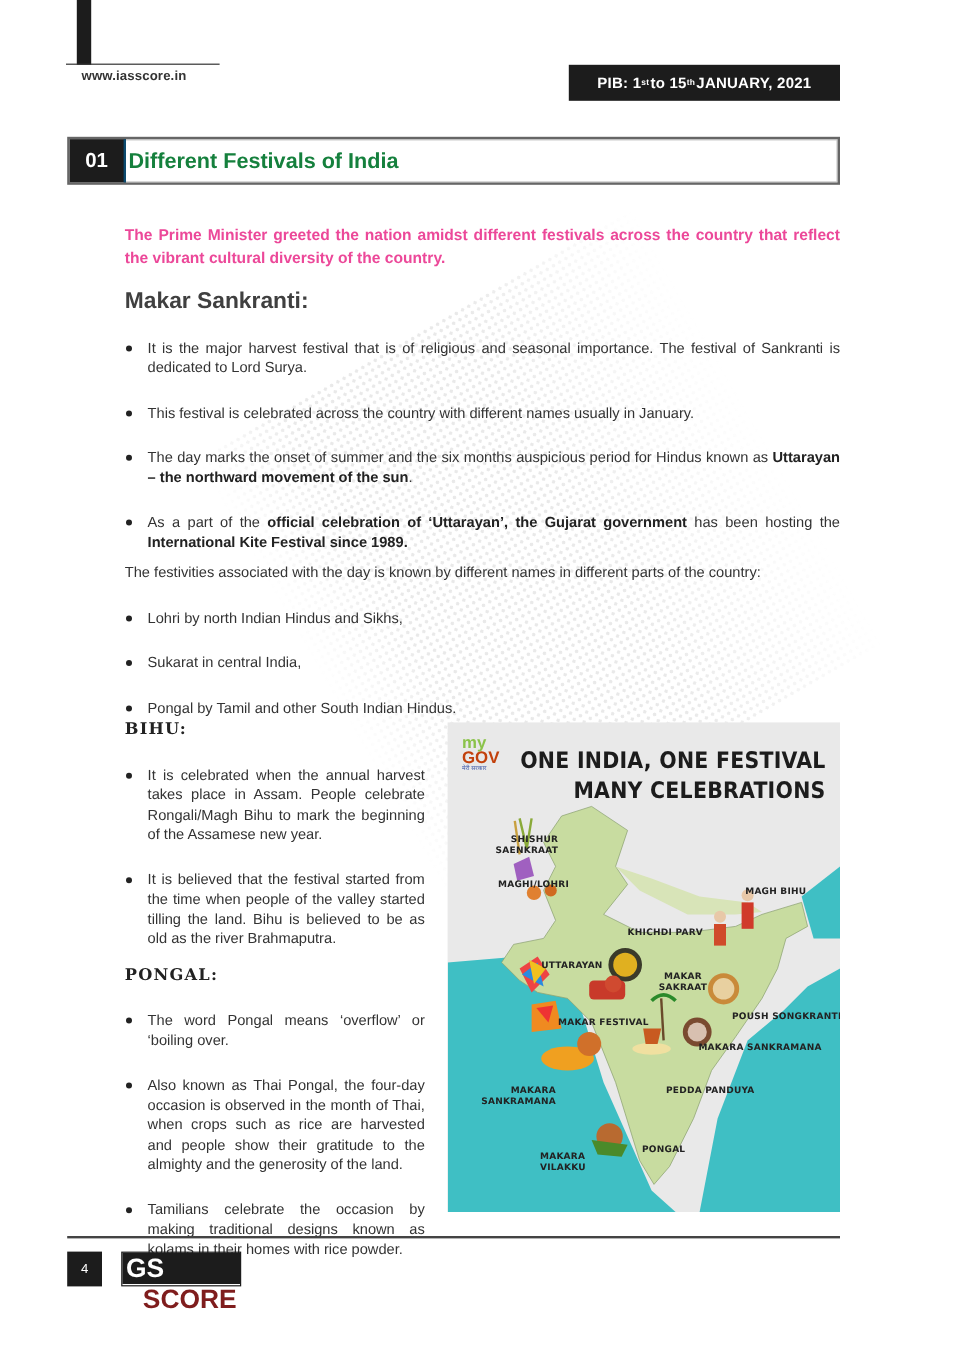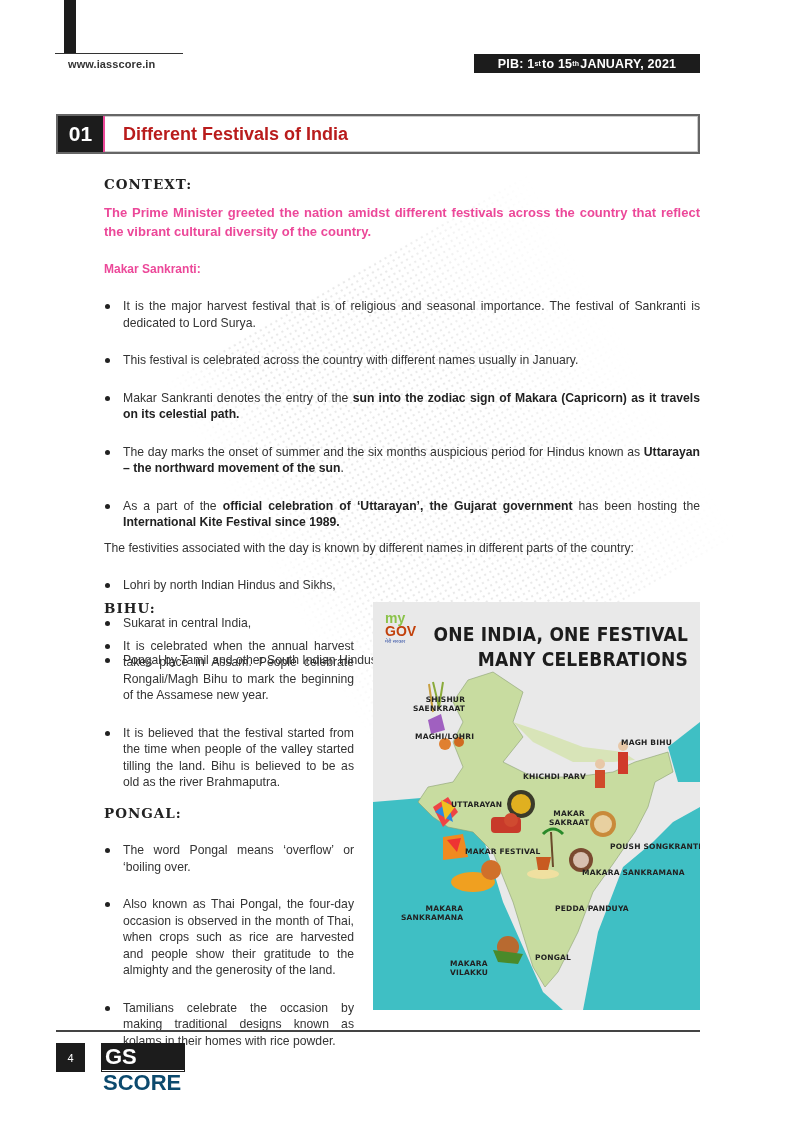--- a/index.html
+++ b/index.html
@@ -3,42 +3,42 @@
 <meta charset="utf-8">
 <style>
   * { box-sizing: border-box; margin: 0; padding: 0; }
   html, body { width: 794px; height: 1123px; background: #ffffff; overflow: hidden; }
   body { position: relative; font-family: "Liberation Sans", "DejaVu Sans", sans-serif; color: #222; }
 
   
   .hdr-bar { position: absolute; left: 64px; top: 0; width: 12px; height: 54px; background: #1c1c1c; }
   .hdr-line { position: absolute; left: 55px; top: 53px; width: 128px; height: 1px; background: #333; }
   .hdr-url { position: absolute; left: 68px; top: 58px; font-size: 11px; font-weight: bold; color: #333; letter-spacing: 0.1px; }
-  .hdr-badge { position: absolute; left: 474px; top: 54px; width: 226px; height: 19px; background: #1c1c1c; color: #fff;
+  .hdr-badge { position: absolute; left: 474px; top: 54px; width: 226px; height: 30px; background: #1c1c1c; color: #fff;
                font-size: 12.5px; font-weight: bold; display: flex; align-items: center; justify-content: center; letter-spacing: 0.2px; }
   .hdr-badge sup { font-size: 7px; vertical-align: 5px; margin-right: 1px; }
 
   
   .sec-title { position: absolute; left: 56px; top: 114px; width: 644px; height: 40px; border: 2px solid #666; background: #fff;
                display: flex; box-shadow: inset 0 0 0 1px #ccc; }
-  .sec-num { width: 47px; background: #1c1c1c; color: #fff; font-weight: bold; font-size: 21px;
-             display: flex; align-items: center; justify-content: center; border-right: 2px solid #ec4899; }
-  .sec-text { flex: 1; display: flex; align-items: center; padding-left: 18px; font-size: 18px; font-weight: bold; color: #b91c1c; }
+  .sec-num { width: 47px; background: #1c1c1c; color: #fff; font-weight: bold; font-size: 17px;
+             display: flex; align-items: center; justify-content: center; border-right: 2px solid #0c4a6e; }
+  .sec-text { flex: 1; display: flex; align-items: center; padding-left: 2px; font-size: 18px; font-weight: bold; color: #15803d; }
 
   
   .watermark { position: absolute; left: 240px; top: 250px; width: 420px; height: 420px; pointer-events: none;
                background-image: radial-gradient(circle, #e4e4e4 1.2px, transparent 1.6px); background-size: 6px 6px;
                transform: rotate(-30deg); opacity: 0.8;
                -webkit-mask-image: linear-gradient(90deg, transparent 0%, #000 20%, #000 60%, transparent 100%);
                mask-image: linear-gradient(90deg, transparent 0%, #000 20%, #000 60%, transparent 100%); }
 
   .content { position: absolute; left: 104px; top: 176px; width: 596px; font-size: 12.2px; line-height: 16.5px; color: #333; }
   .h-serif { font-family: "DejaVu Serif", "Liberation Serif", serif; font-weight: bold; font-size: 13.5px; letter-spacing: 1px; color: #222; }
   .context-text { margin-top: 10px; font-weight: bold; font-size: 13px; line-height: 19px; color: #ec4899; text-align: justify; }
-  .h-sans { margin-top: 20px; font-weight: bold; font-size: 12px; color: #ec4899; }
+  .h-sans { margin-top: 20px; font-weight: bold; font-size: 19px; color: #404040; }
   ul.bl { list-style: none; margin-top: 10px; }
   ul.bl li { position: relative; padding-left: 19px; margin-bottom: 5px; text-align: justify; margin-top: 21px; }
   ul.bl li::before { content: ""; position: absolute; left: 1px; top: 6px; width: 5px; height: 5px; border-radius: 50%; background: #222; }
   b { color: #222; }
   .para { margin-top: 9px; text-align: justify; }
 
   .left-col { position: absolute; left: 104px; top: 600px; width: 250px; font-size: 12.2px; line-height: 16.5px; color: #333; }
   .left-col ul.bl { margin-top: 8px; }
   .left-col ul.bl li { margin-bottom: 5px; }
   .left-col .h-serif.pongal { margin-top: 14px; }
@@ -54,21 +54,21 @@
                 font-weight: bold; font-size: 19px; line-height: 25px; color: #1c1c1c; letter-spacing: 0.2px; }
   .lbl { position: absolute; font-size: 7.5px; font-weight: bold; color: #222; line-height: 9px; letter-spacing: 0.2px; font-family: "DejaVu Sans", sans-serif; white-space: nowrap; }
   .lbl.r { text-align: right; }
 
   
   .ftr-line { position: absolute; left: 56px; top: 1030px; width: 644px; height: 1.5px; background: #444; }
   .ftr-page { position: absolute; left: 56px; top: 1043px; width: 29px; height: 29px; background: #1c1c1c; color: #fff;
               font-size: 11px; display: flex; align-items: center; justify-content: center; }
   .ftr-logo { position: absolute; left: 101px; top: 1043px; height: 29px; border: 1.5px solid #1c1c1c; display: flex; font-weight: bold; font-size: 22px; line-height: 26px; flex-direction: column; }
   .ftr-logo .gs { background: #1c1c1c; color: #fff; padding: 0 2px 0 3px; }
-  .ftr-logo .score { color: #0c4a6e; padding: 0 3px 0 1px; }
+  .ftr-logo .score { color: #7f1d1d; padding: 0 3px 0 1px; margin-left: 16px; }
 </style>
 </head>
 <body>
 
 <div class="hdr-bar"></div>
 <div class="hdr-line"></div>
 <div class="hdr-url">www.iasscore.in</div>
 <div class="hdr-badge">
   <span>PIB: 1</span>
     <sup>st</sup>
@@ -78,28 +78,26 @@
 </div>
 
 <div class="sec-title">
   <div class="sec-num">01</div>
   <div class="sec-text">Different Festivals of India</div>
 </div>
 
 <div class="watermark"></div>
 
 <div class="content">
-  <div class="h-serif">CONTEXT:</div>
   <div class="context-text">The Prime Minister greeted the nation amidst different festivals across the country that reflect the vibrant cultural diversity of the country.</div>
 
   <div class="h-sans">Makar Sankranti:</div>
   <ul class="bl">
     <li>It is the major harvest festival that is of religious and seasonal importance. The festival of Sankranti is dedicated to Lord Surya.</li>
     <li>This festival is celebrated across the country with different names usually in January.</li>
-    <li><span>Makar Sankranti denotes the entry of the </span><b>sun into the zodiac sign of Makara (Capricorn) as it travels on its celestial path.</b></li>
     <li><span>The day marks the onset of summer and the six months auspicious period for Hindus known as </span><b>Uttarayan – the northward movement of the sun</b><span>.</span></li>
     <li><span>As a part of the </span><b>official celebration of ‘Uttarayan’, the Gujarat government</b><span> has been hosting the </span><b>International Kite Festival since 1989.</b></li>
   </ul>
   <div class="para">The festivities associated with the day is known by different names in different parts of the country:</div>
   <ul class="bl" style="margin-top:6px">
     <li>Lohri by north Indian Hindus and Sikhs,</li>
     <li>Sukarat in central India,</li>
     <li>Pongal by Tamil and other South Indian Hindus.</li>
   </ul>
 </div>

